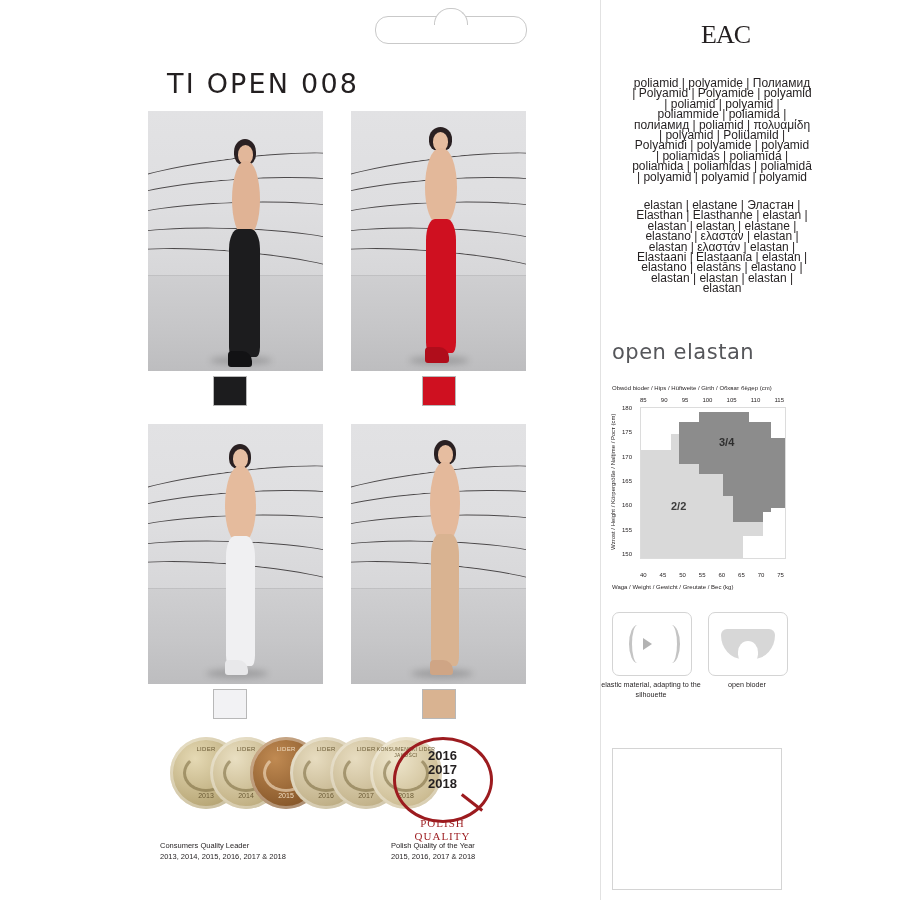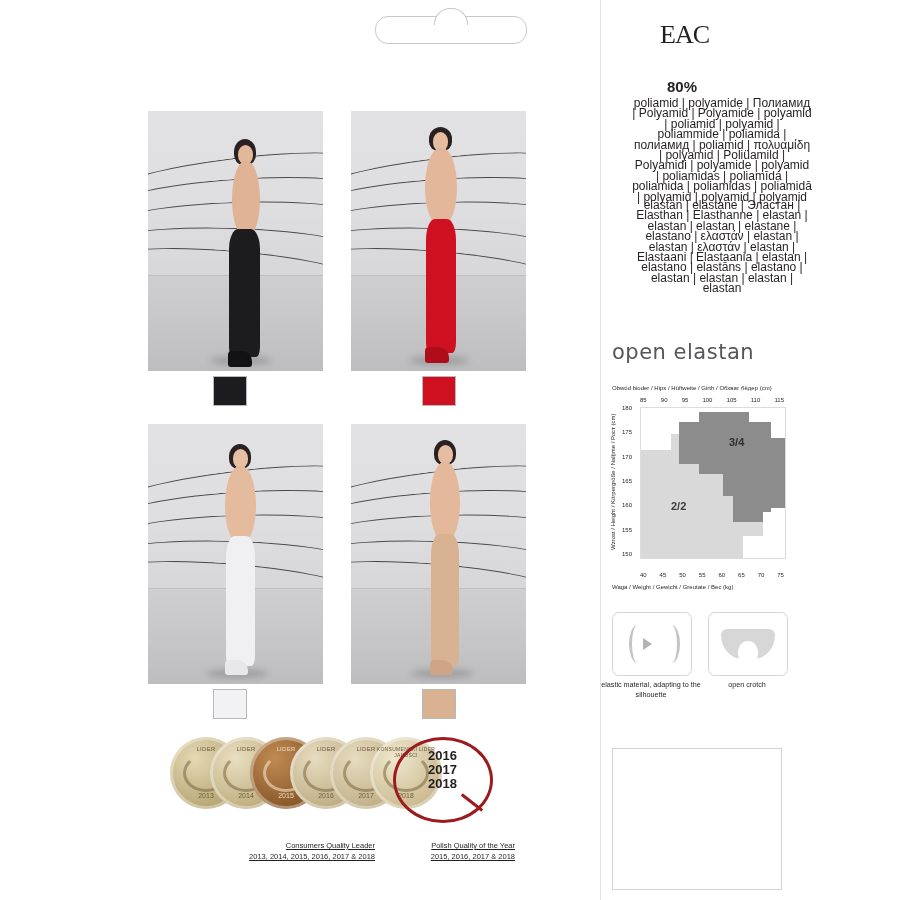--- a/index.html
+++ b/index.html
@@ -231,35 +231,34 @@
     font-size: 11px;
     line-height: 13px;
     letter-spacing: 1px;
     color: #9c1b1f;
     font-family: "Liberation Serif", serif;
   }
   .award-caption {
     position: absolute;
     font-size: 7.5px;
     line-height: 11px;
-    text-align: right;
-    color: #231f20;
-    text-decoration: underline;
+    text-align: left;
+    color: #231f20;
   }
 
   
   .right-panel {
     position: absolute;
     left: 600px; top: 0;
     width: 300px; height: 900px;
     border-left: 1px solid #e2e2e2;
   }
   .eac {
     position: absolute;
-    left: 660px;
+    left: 701px;
     top: 20px;
     font-size: 26px;
     letter-spacing: -1px;
     font-family: "Liberation Serif", serif;
     color: #231f20;
   }
   .comp-block { position: absolute; left: 612px; width: 280px; }
   .comp-pct {
     font-size: 15px;
     font-weight: bold;
@@ -433,20 +432,21 @@
   <div class="hanger">
     <div class="body"></div>
     <div class="notch"></div>
     <div class="notch-cover"></div>
   </div>
 
   <div class="panel-divider"></div>
 
   <div class="left-panel">
 
+    <div class="product-title">TI OPEN 008</div>
 
     <div class="photo" style="left:148px;top:111px;width:175px;height:260px;">
       <div class="bg-top"></div>
       <div class="bg-bottom"></div>
       <div class="floorline"></div>
       <div class="rope r1"></div>
       <div class="rope r2"></div>
       <div class="rope r3"></div>
       <div class="rope r4"></div>
       <div class="rope r5"></div>
@@ -557,39 +557,42 @@
       </div>
 
       <div class="polish-quality">
         <div class="pq-q"></div>
         <div class="pq-tail"></div>
         <div class="pq-years">
           <div>2016</div>
           <div>2017</div>
           <div>2018</div>
         </div>
+        <div class="pq-label">
+          <div>POLISH</div>
+          <div>QUALITY</div>
+        </div>
       </div>
 
       <div class="award-caption" style="left:0px;top:105px;width:215px;">
         <div>Consumers Quality Leader</div>
         <div>2013, 2014, 2015, 2016, 2017 &amp; 2018</div>
       </div>
-      <div class="award-caption" style="left:215px;top:105px;width:140px;">
+      <div class="award-caption" style="left:231px;top:105px;width:140px;">
         <div>Polish Quality of the Year</div>
         <div>2015, 2016, 2017 &amp; 2018</div>
       </div>
     </div>
   </div>
 
   <div class="right-panel"></div>
 
   <div class="eac">EAC</div>
 
   <div class="comp-block" style="top:78px;">
-    <div class="comp-pct" style="margin-left:55px;">80%</div>
     <div class="comp-text" style="margin-left:20px;">poliamid | polyamide | Полиамид | Polyamid | Polyamide | polyamid | poliamid | polyamid | poliammide | poliamida | полиамид | poliamid | πολυαμίδη | polyamid | Poliüamild | Polyamidi | polyamide | polyamid | poliamidas | poliamīda | poliamida | poliamidas | poliamidā | polyamid | polyamid | polyamid</div>
   </div>
 
   <div class="comp-block" style="top:200px;">
     <div class="comp-text" style="margin-left:20px;">elastan | elastane | Эластан | Elasthan | Elasthanne | elastan | elastan | elastan | elastane | elastano | ελαστάν | elastan | elastan | ελαστάν | elastan | Elastaani | Elastaania | elastan | elastano | elastāns | elastano | elastan | elastan | elastan | elastan</div>
   </div>
 
   <div class="open-tights">open elastan</div>
 
   <div class="size-chart">
@@ -625,21 +628,21 @@
       <div class="sc-cell sc-light" style="left:80px;top:22px;width:22px;height:128px;"></div>
       <div class="sc-cell sc-light" style="left:102px;top:38px;width:20px;height:90px;"></div>
 
       <div class="sc-cell sc-dark" style="left:38px;top:14px;width:20px;height:42px;"></div>
       <div class="sc-cell sc-dark" style="left:58px;top:4px;width:24px;height:62px;"></div>
       <div class="sc-cell sc-dark" style="left:82px;top:4px;width:26px;height:84px;"></div>
       <div class="sc-cell sc-dark" style="left:108px;top:14px;width:22px;height:90px;"></div>
       <div class="sc-cell sc-dark" style="left:122px;top:30px;width:22px;height:70px;"></div>
       <div class="sc-cell sc-dark" style="left:92px;top:88px;width:30px;height:26px;"></div>
       <div class="sc-label" style="left:30px;top:92px;">2/2</div>
-      <div class="sc-label dark" style="left:88px;top:28px;">3/4</div>
+      <div class="sc-label dark" style="left:78px;top:28px;">3/4</div>
     </div>
 
     <div class="sc-xticks-bottom">
       <span>40</span>
       <span>45</span>
       <span>50</span>
       <span>55</span>
       <span>60</span>
       <span>65</span>
       <span>70</span>
@@ -650,18 +653,18 @@
   <div class="features">
     <div class="feat-box" style="left:0px;top:0px;">
       <div class="arc" style="left:16px;top:12px;transform:scaleX(-1);"></div>
       <div class="arc" style="left:50px;top:12px;"></div>
       <div class="arrow-r" style="left:30px;top:25px;"></div>
     </div>
     <div class="feat-box" style="left:96px;top:0px;">
       <div class="brief"></div>
     </div>
     <div class="feat-cap" style="left:-11px;top:68px;">elastic material, adapting to the silhouette</div>
-    <div class="feat-cap" style="left:85px;top:68px;">open crotch</div>
+    <div class="feat-cap" style="left:85px;top:68px;">open bioder</div>
   </div>
 
   <div class="blank-box"></div>
 
 </div>
 
 </body></html>

